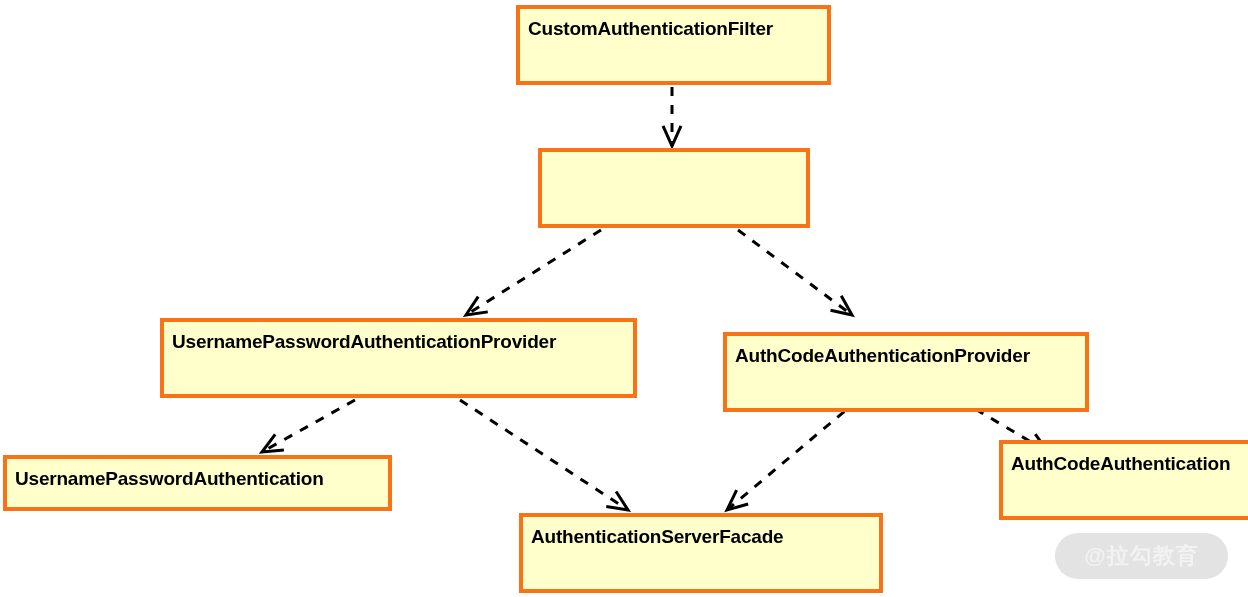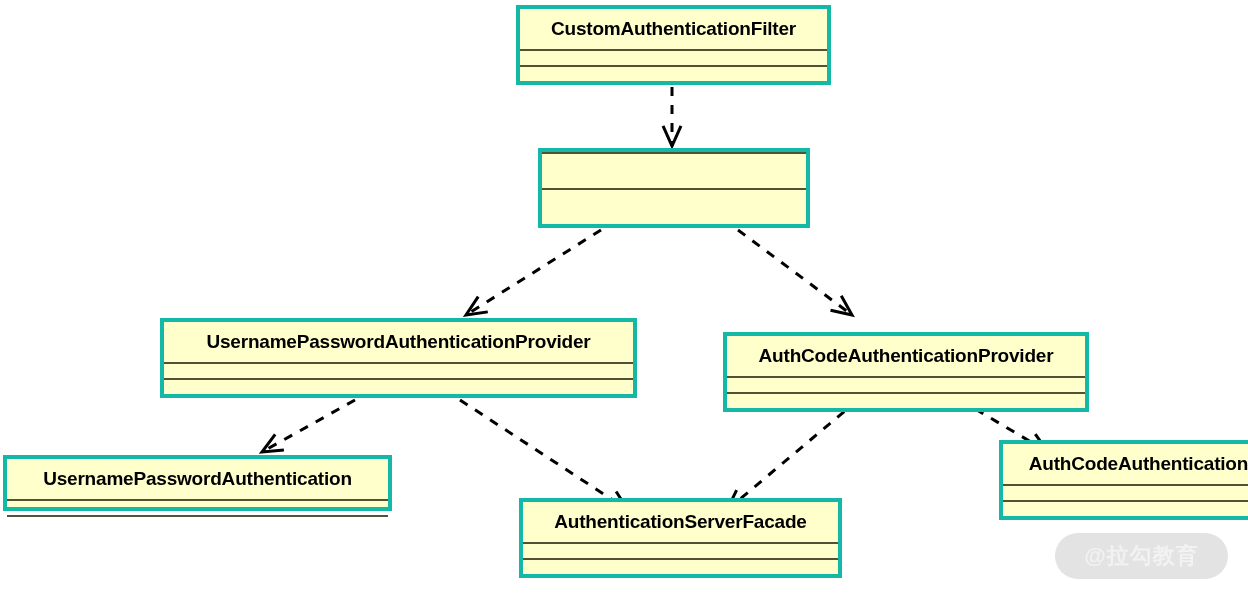--- a/index.html
+++ b/index.html
@@ -21,23 +21,23 @@
     left: 0;
     top: 0;
     width: 1248px;
     height: 597px;
     pointer-events: none;
   }
   .uml-class {
     position: absolute;
     box-sizing: border-box;
     background: #ffffcc;
-    border: 4px solid #14b8a6;
+    border: 4px solid #f97316;
     display: flex;
-    flex-direction: column;
+    flex-direction: row;
     z-index: 3;
   }
   .uml-title {
     flex: 0 0 auto;
     height: 40px;
     line-height: 40px;
     text-align: center;
     font-weight: bold;
     font-size: 19px;
     color: #000000;
@@ -137,21 +137,21 @@
       <div class="uml-divider"></div>
       <div class="uml-compartment"></div>
     </div>
     <div class="uml-class" style="left: 3px; top: 455px; width: 389px; height: 56px;">
       <div class="uml-title">UsernamePasswordAuthentication</div>
       <div class="uml-divider"></div>
       <div class="uml-compartment"></div>
       <div class="uml-divider"></div>
       <div class="uml-compartment"></div>
     </div>
-    <div class="uml-class" style="left: 519px; top: 498px; width: 323px; height: 80px;">
+    <div class="uml-class" style="left: 519px; top: 513px; width: 364px; height: 80px;">
       <div class="uml-title">AuthenticationServerFacade</div>
       <div class="uml-divider"></div>
       <div class="uml-compartment"></div>
       <div class="uml-divider"></div>
       <div class="uml-compartment"></div>
     </div>
     <div class="uml-class" style="left: 963px; top: 440px; width: 279px; height: 80px; margin-left: 36px;">
       <div class="uml-title">AuthCodeAuthentication</div>
       <div class="uml-divider"></div>
       <div class="uml-compartment"></div>

